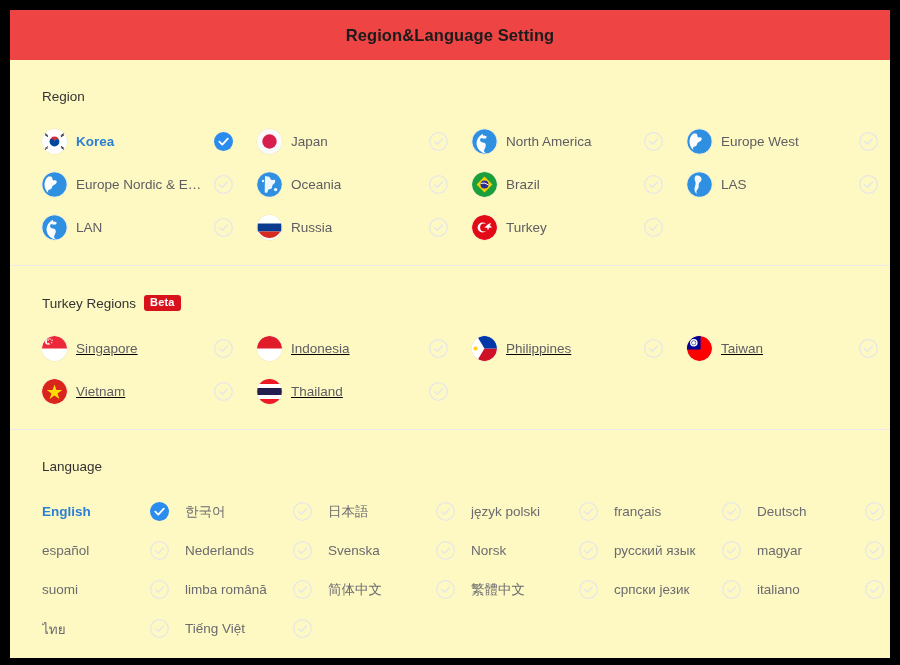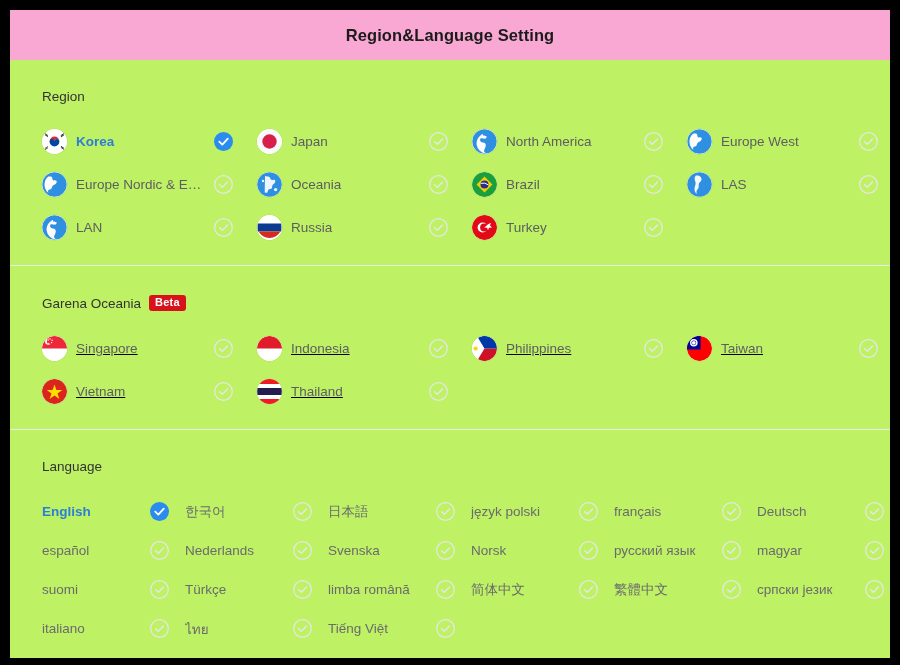--- a/index.html
+++ b/index.html
@@ -20,35 +20,35 @@
     top: 10px;
     width: 880px;
     height: 648px;
     background: #ffffff;
     overflow: hidden;
   }
 
   
   .header {
     height: 50px;
-    background: #f9a8d4;
+    background: #ef4444;
     display: flex;
     align-items: center;
     justify-content: center;
   }
   .header-title {
     font-size: 16.5px;
     font-weight: bold;
     color: #1b1b1b;
     letter-spacing: 0.1px;
   }
 
   
   .body-area {
-    background: #bef264;
+    background: #fef9c3;
     height: 598px;
   }
   .section {
     position: relative;
     padding: 0 0 0 32px;
   }
   .section + .section::before {
     content: "";
     position: absolute;
     left: 0;
@@ -355,21 +355,21 @@
                 <circle cx="9.5" cy="9.5" r="8.8" fill="none" stroke="#e6e6e8" stroke-width="1.2"></circle>
                 <path d="M5.6 9.7 8.4 12.3 13.5 6.9" stroke="#e6e6e8" stroke-width="1.4" fill="none" stroke-linecap="round" stroke-linejoin="round"></path>
               </svg>
             </span>
           </div>
         </div>
     </div>
 
     <div class="section" style="padding-top:30px;padding-bottom:18px;">
       <div class="section-title">
-        <span>Garena Oceania</span>
+        <span>Turkey Regions</span>
         <span class="beta-badge">Beta</span>
       </div>
       <div class="region-grid" id="garena-grid" style="margin-top:18px;text-decoration:underline;">
           <div class="region-cell">
             <span class="flag">
               <svg viewBox="0 0 25 25">
                 <circle cx="12.5" cy="12.5" r="12.5" fill="#fff"></circle>
                 <path d="M12.5 0a12.5 12.5 0 0 1 12.5 12.5H0A12.5 12.5 0 0 1 12.5 0z" fill="#ed2939"></path>
                 <circle cx="6.3" cy="5.6" r="3.2" fill="#fff"></circle>
                 <circle cx="7.9" cy="5.2" r="3.0" fill="#ed2939"></circle>
@@ -592,29 +592,20 @@
           <div class="lang-cell">
             <span class="lang-label">suomi</span>
             <span class="check">
               <svg viewBox="0 0 19 19">
                 <circle cx="9.5" cy="9.5" r="8.8" fill="none" stroke="#e6e6e8" stroke-width="1.2"></circle>
                 <path d="M5.6 9.7 8.4 12.3 13.5 6.9" stroke="#e6e6e8" stroke-width="1.4" fill="none" stroke-linecap="round" stroke-linejoin="round"></path>
               </svg>
             </span>
           </div>
           <div class="lang-cell">
-            <span class="lang-label">Türkçe</span>
-            <span class="check">
-              <svg viewBox="0 0 19 19">
-                <circle cx="9.5" cy="9.5" r="8.8" fill="none" stroke="#e6e6e8" stroke-width="1.2"></circle>
-                <path d="M5.6 9.7 8.4 12.3 13.5 6.9" stroke="#e6e6e8" stroke-width="1.4" fill="none" stroke-linecap="round" stroke-linejoin="round"></path>
-              </svg>
-            </span>
-          </div>
-          <div class="lang-cell">
             <span class="lang-label">limba română</span>
             <span class="check">
               <svg viewBox="0 0 19 19">
                 <circle cx="9.5" cy="9.5" r="8.8" fill="none" stroke="#e6e6e8" stroke-width="1.2"></circle>
                 <path d="M5.6 9.7 8.4 12.3 13.5 6.9" stroke="#e6e6e8" stroke-width="1.4" fill="none" stroke-linecap="round" stroke-linejoin="round"></path>
               </svg>
             </span>
           </div>
           <div class="lang-cell">
             <span class="lang-label">简体中文</span>

